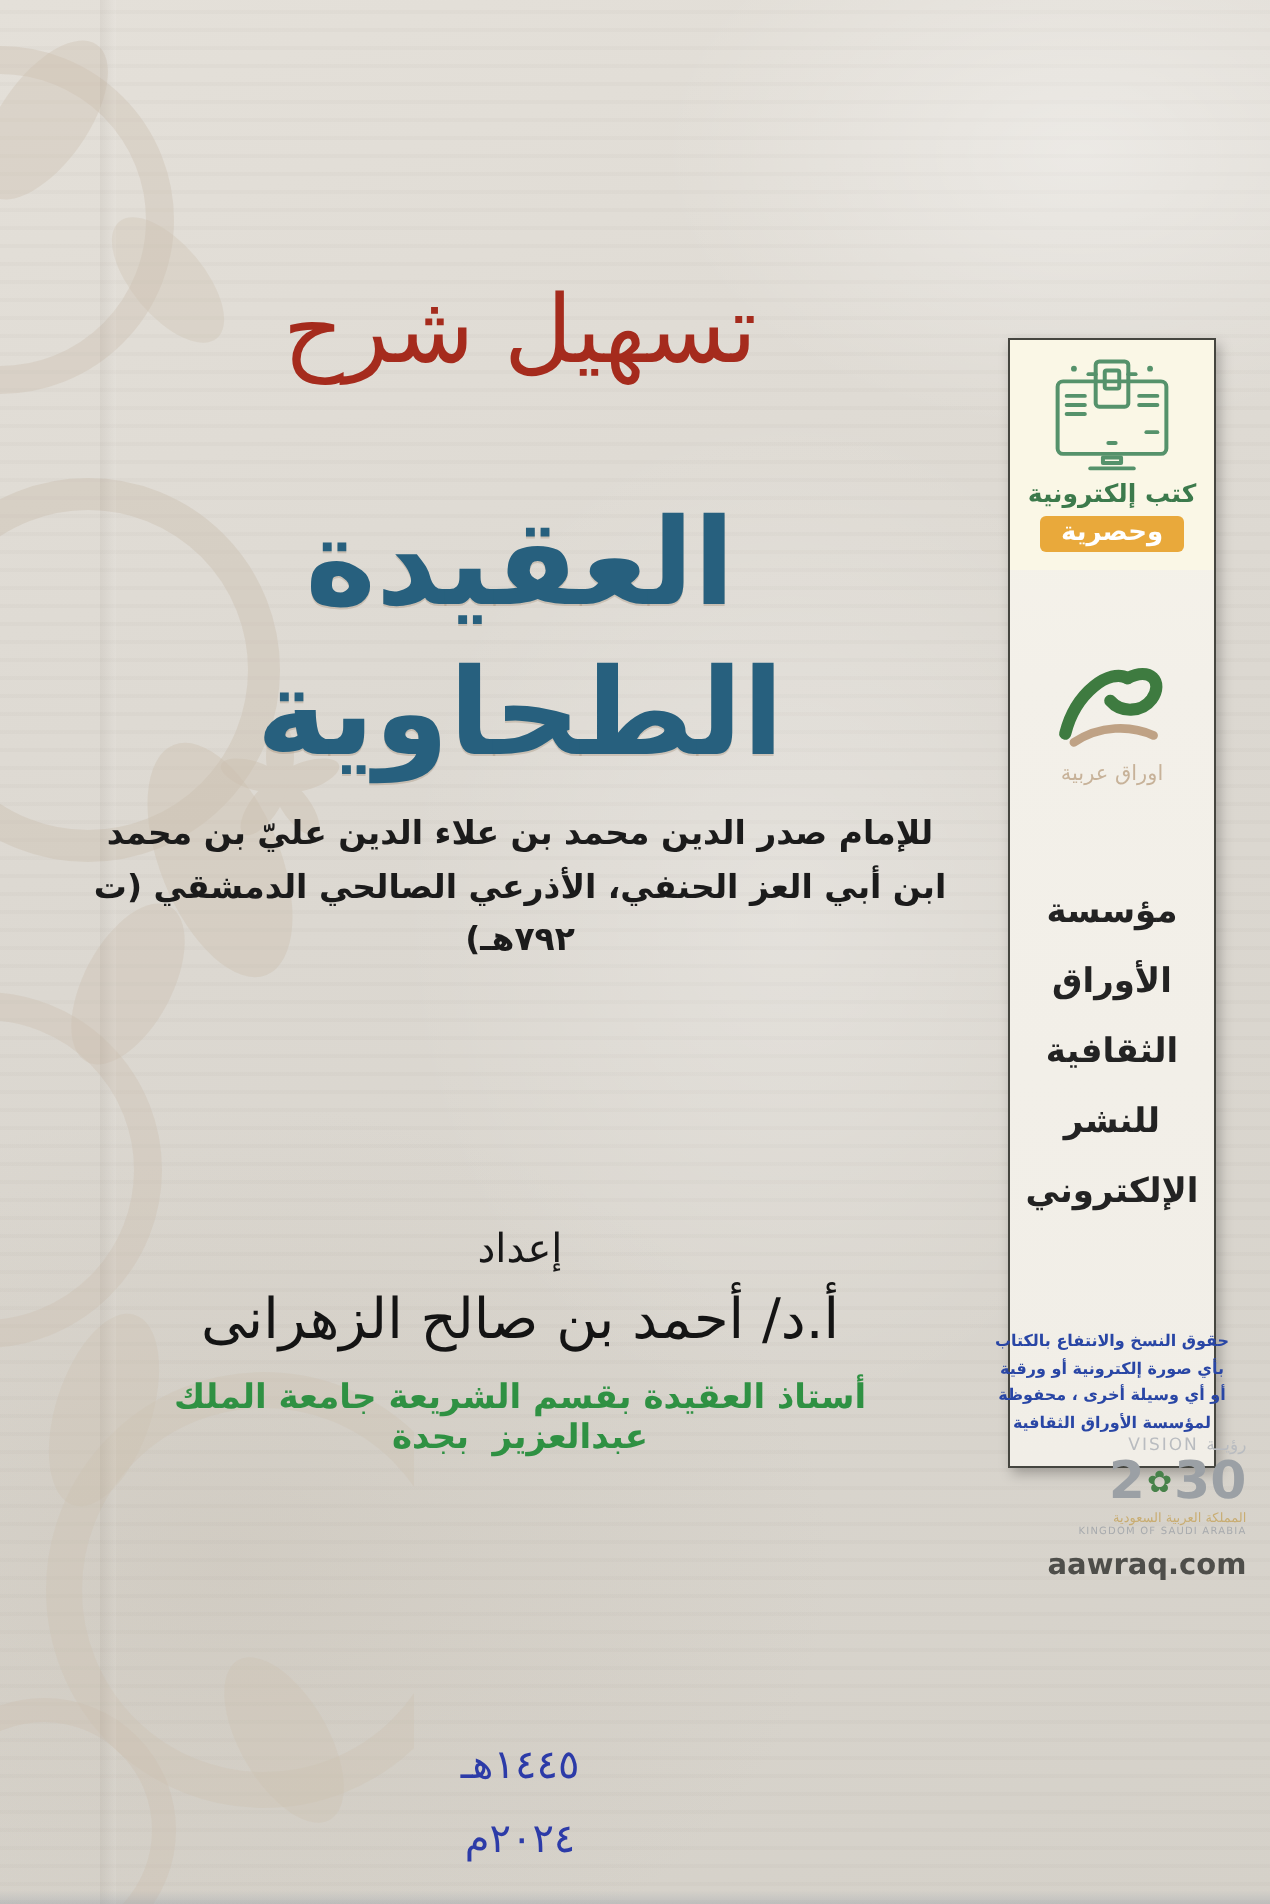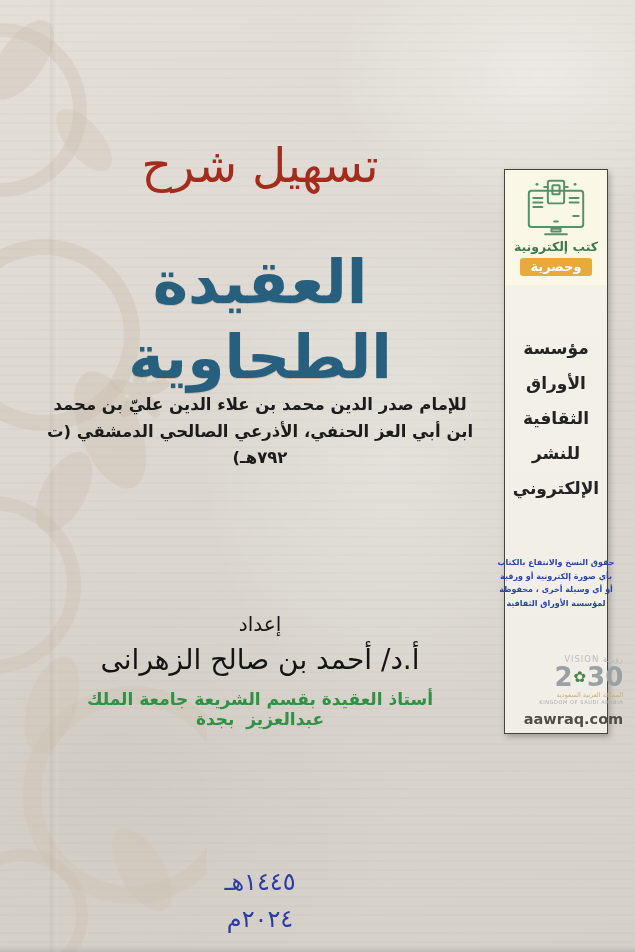--- a/index.html
+++ b/index.html
@@ -17,26 +17,26 @@
   .arabesque{position:absolute;left:-8px;top:0;z-index:1;}
   .fold{position:absolute;left:50px;top:0;width:8px;height:100%;z-index:1;
     background:linear-gradient(to right, rgba(90,80,70,.07), rgba(255,255,255,.08));}
   .bottom-edge{position:absolute;left:0;bottom:0;width:100%;height:7px;z-index:4;
     background:linear-gradient(rgba(150,158,168,0), rgba(150,158,168,.35));}
 
   .col{position:absolute;left:35px;width:450px;text-align:center;z-index:2;direction:rtl;}
   .supertitle{top:138px;font-size:47px;color:#a52b1d;}
   .main-title{top:245px;font-size:60px;font-weight:bold;color:#27607e;line-height:1.25;
     text-shadow:0 1px 0 rgba(138,112,85,.25);}
-  .author{top:392px;font-size:16.5px;font-weight:bold;color:#1b1b1b;line-height:1.62;}
+  .author{top:404px;font-size:16.5px;font-weight:bold;color:#1b1b1b;line-height:1.62;}
   .subtitle{top:476px;font-size:19.5px;font-weight:bold;color:#bf5b29;line-height:37px;}
   .prepared{top:612px;font-size:20px;color:#171717;}
   .preparer{top:643px;font-size:28px;color:#141414;}
   .preparer-title{top:689px;font-size:17px;font-weight:bold;color:#2f9143;}
-  .dates{top:864px;font-size:24px;color:#2c3ba8;line-height:37px;}
+  .dates{top:864px;font-size:20px;color:#2c3ba8;line-height:37px;}
 
   .panel{
     position:absolute;left:504px;top:169px;width:104px;height:565px;z-index:3;
     background:linear-gradient(#f7f4ea 0%,#f3f0e9 30%,#f1eee7 100%);
     border:1.5px solid #45453f;box-shadow:2px 3px 6px rgba(0,0,0,.25);
     box-sizing:border-box;display:flex;flex-direction:column;align-items:center;
   }
   .logo-block{width:100%;background:#faf7e6;padding:8px 0 9px;display:flex;
     flex-direction:column;align-items:center;}
   .ebooks-label{font-size:12.5px;font-weight:bold;color:#3c7a4c;margin-top:3px;direction:rtl;}
@@ -128,20 +128,28 @@
         <line x1="51" y1="27" x2="61" y2="27"></line>
         <line x1="55" y1="42" x2="61" y2="42"></line>
         <line x1="34" y1="48" x2="38" y2="48"></line>
         <rect x="31" y="56" width="10" height="3"></rect>
         <line x1="24" y1="62" x2="48" y2="62"></line>
       </svg>
       <div class="ebooks-label">كتب إلكترونية</div>
       <div class="badge">وحصرية</div>
     </div>
 
+    <div class="awraq-block">
+      <svg width="62" height="52" viewBox="0 0 70 60" fill="none" stroke-linecap="round">
+        <path d="M8,46 C14,22 34,8 44,14" stroke="#3e7b40" stroke-width="7"></path>
+        <path d="M44,14 C57,7 65,16 58,26 C52,34 40,34 34,27" stroke="#3e7b40" stroke-width="7"></path>
+        <path d="M13,51 C28,41 46,41 59,47" stroke="#bfa285" stroke-width="5"></path>
+      </svg>
+      <div class="awraq-label">اوراق عربية</div>
+    </div>
 
     <div class="publisher">
       <div>مؤسسة</div>
       <div>الأوراق</div>
       <div>الثقافية</div>
       <div>للنشر</div>
       <div>الإلكتروني</div>
     </div>
 
     <div class="copyright">

